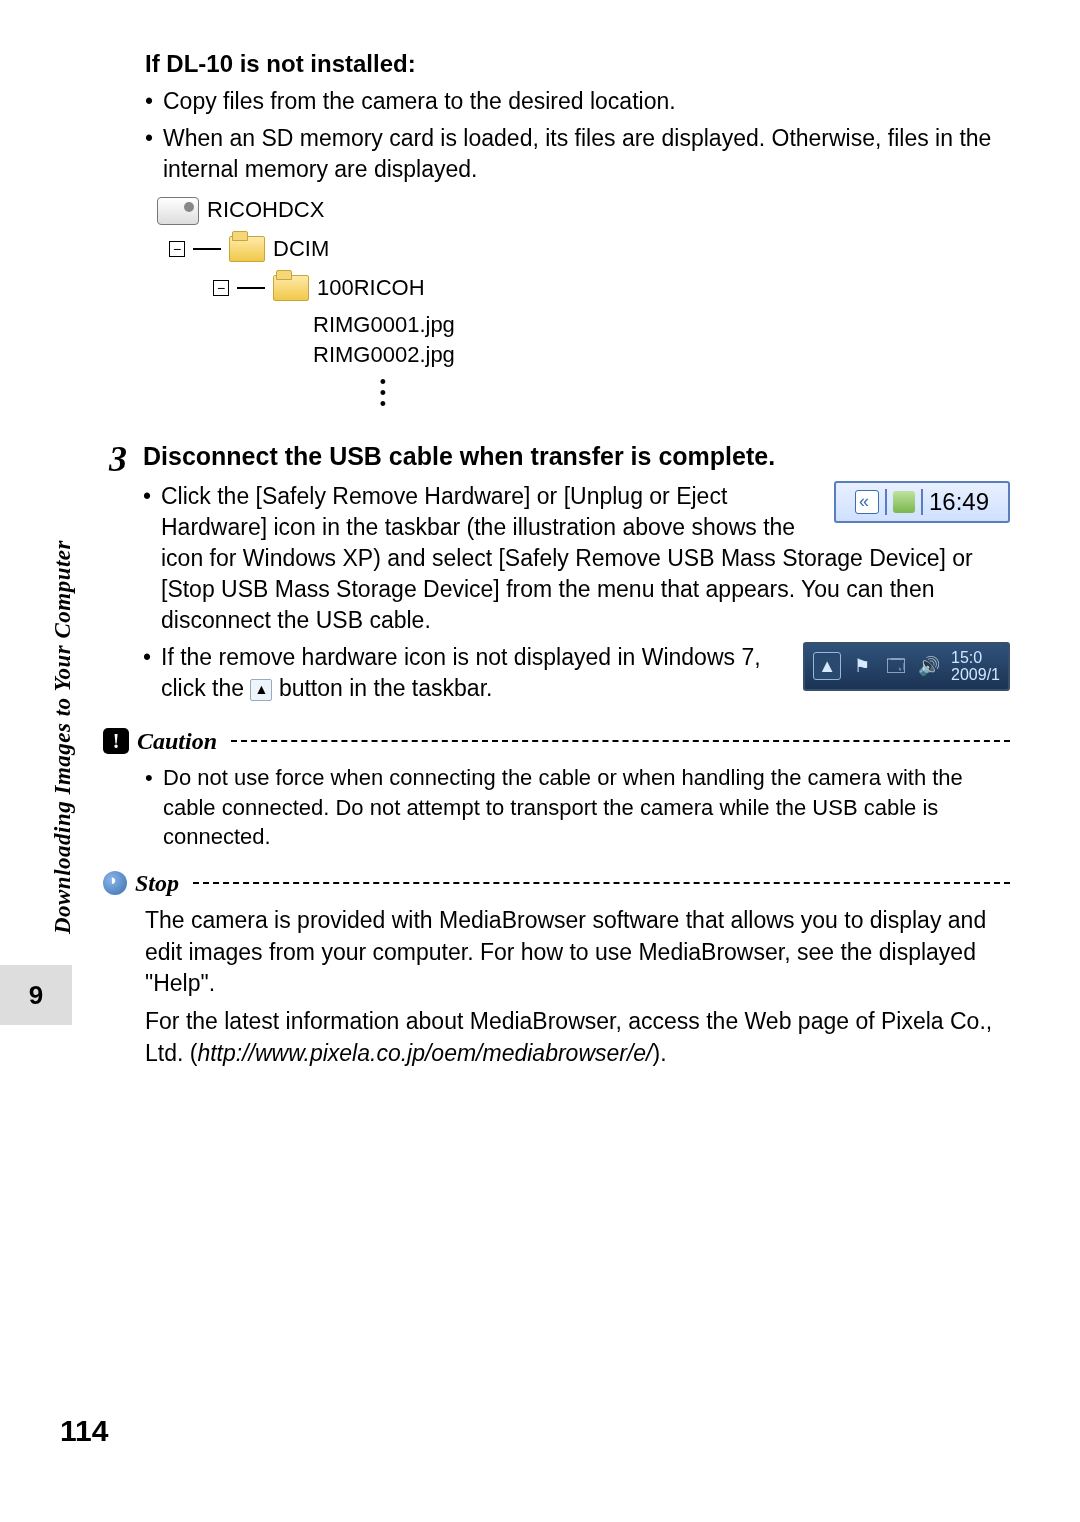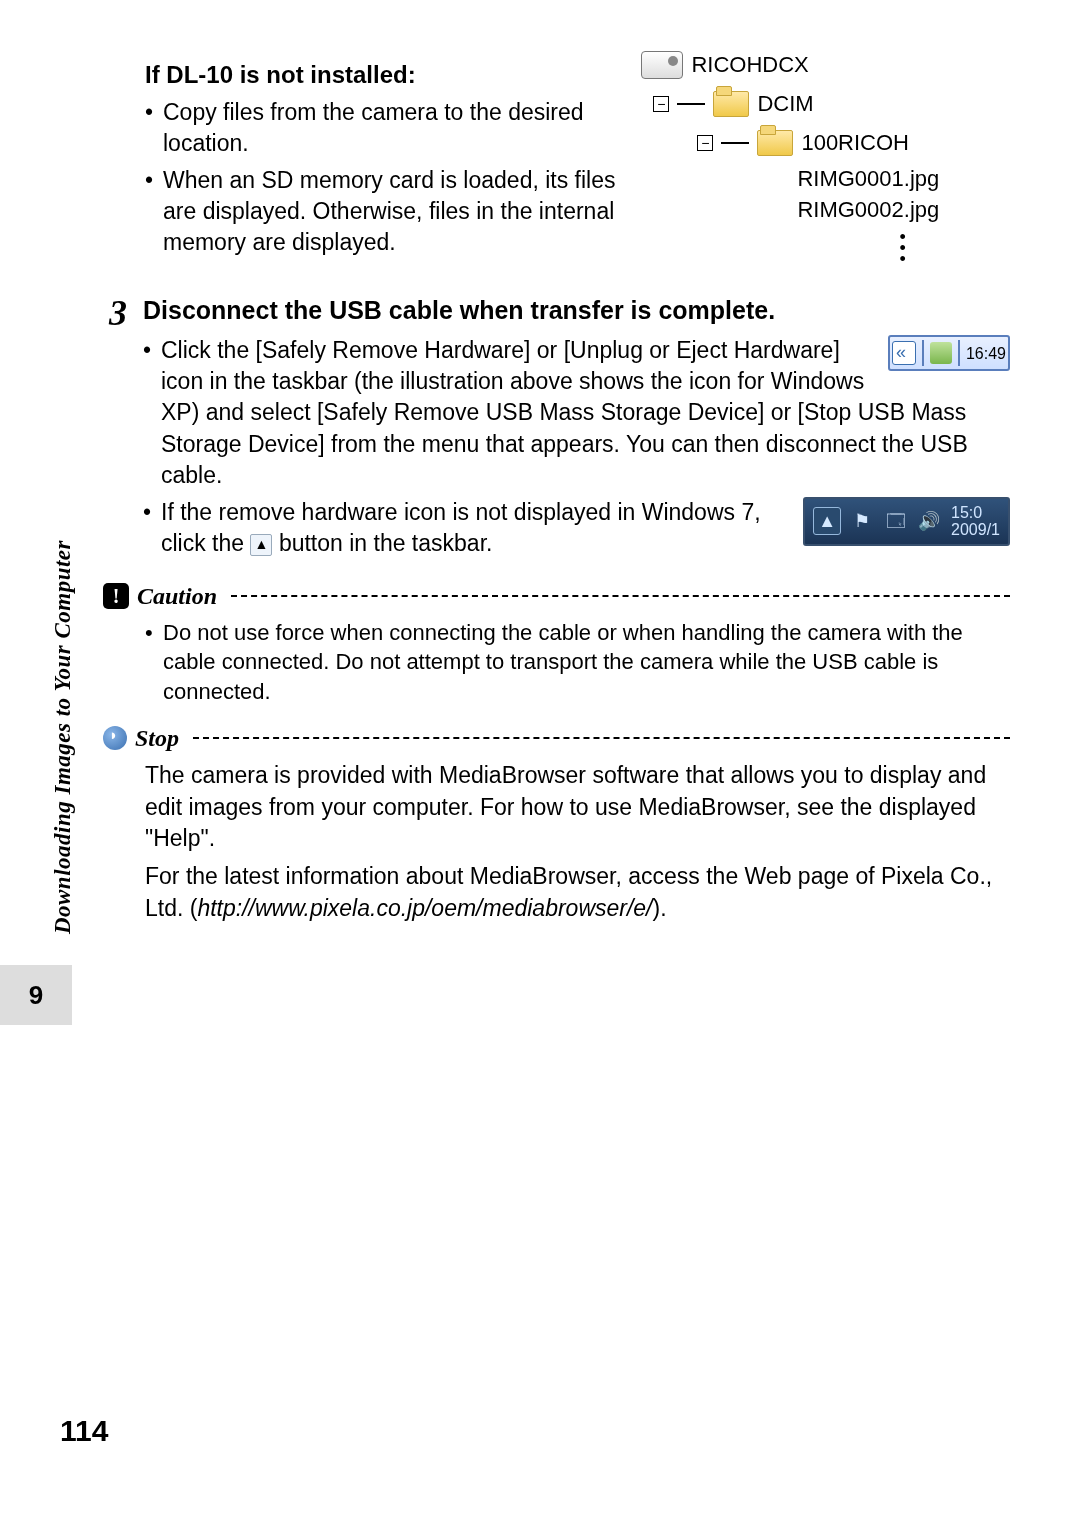--- a/index.html
+++ b/index.html
@@ -72,21 +72,22 @@
   }
   .bullets li::before {
     content: "•";
     position: absolute;
     left: -18px;
     top: 0;
   }
   .two-col {
     display: flex;
     gap: 4px;
-    align-items: flex-end;
+    align-items: flex-start;
+    flex-direction: column;
   }
   .col-text { flex: 1 1 56%; }
   .col-fig  { flex: 0 0 44%; }
   .tree {
     font-size: 22px;
     line-height: 1.4;
   }
   .tree-row { display:flex; align-items:center; gap:8px; }
   .drive-icon {
     width: 40px; height: 26px;
@@ -139,21 +140,21 @@
     margin: 4px 0 10px 0;
   }
   .inline-fig-right {
     float: right;
     margin-left: 14px;
   }
   .xp-tray {
     border:2px solid #5a7ebc;
     background:linear-gradient(#e8f0ff,#cfe0ff);
     display:inline-flex; align-items:center; gap:6px;
-    padding:3px 2px; font-size:16px;
+    padding:3px 19px; font-size:24px;
     border-radius:3px;
   }
   .xp-tray .sep{border-left:2px solid #5a7ebc; height:26px;}
   .xp-tray .ic{width:22px;height:22px;border-radius:3px;display:inline-block;}
   .ic-arrow{background:#fff;border:1px solid #3a6fb0;position:relative;}
   .ic-arrow::after{content:"«";color:#3a6fb0;font-size:18px;position:absolute;left:3px;top:-2px;}
   .ic-safe{background:linear-gradient(#bfe29c,#7ab64d);}
   .w7-tray {
     border:2px solid #38506e;
     background:linear-gradient(#30527a,#1b3455);

